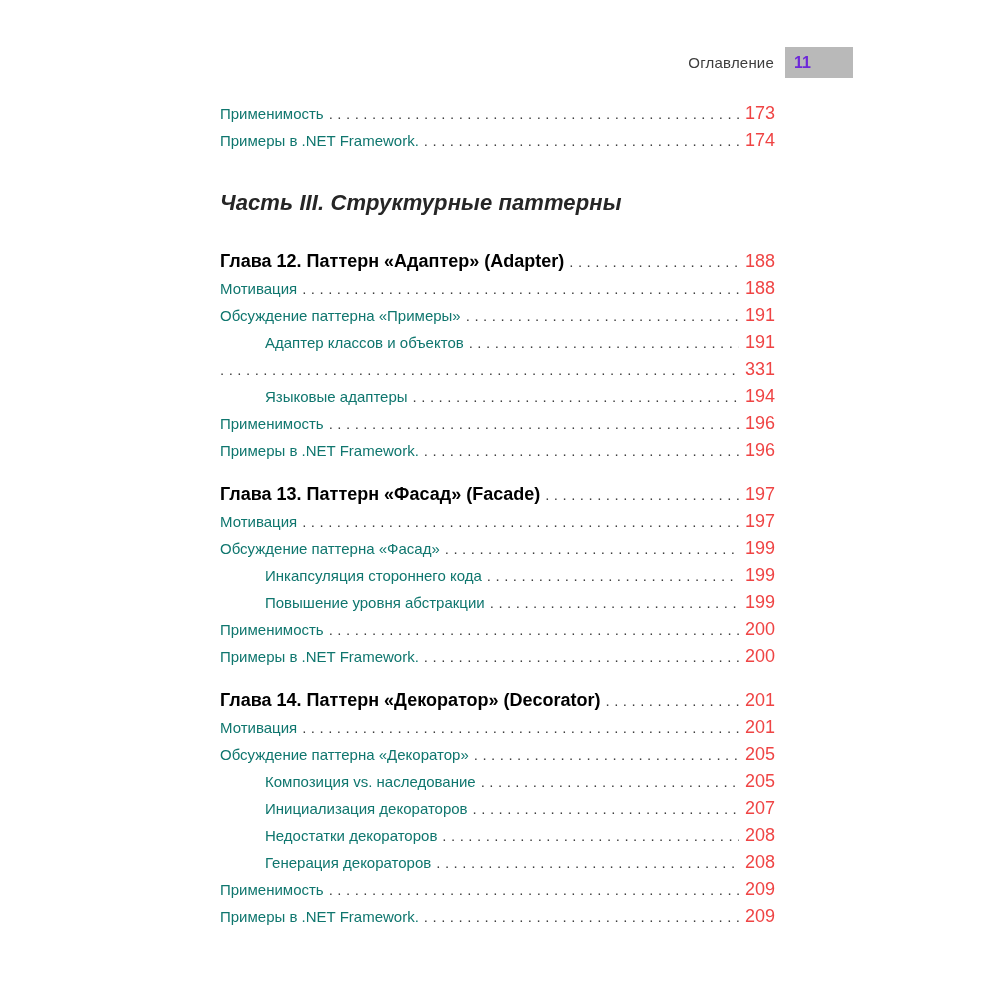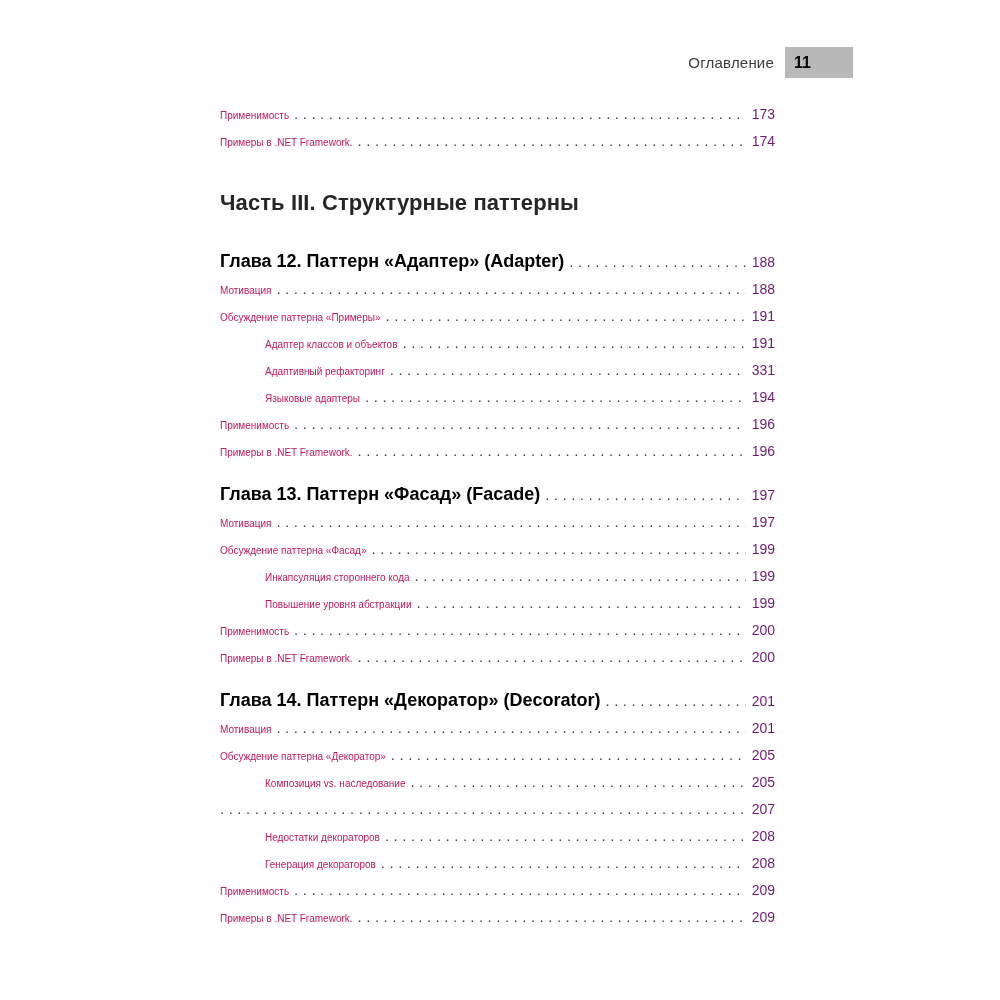--- a/index.html
+++ b/index.html
@@ -35,73 +35,74 @@
   .running-head .hdr-box {
     width: 68px;
     height: 31px;
     background: #b9b9b9;
     display: flex;
     align-items: center;
   }
   .running-head .hdr-box .num {
     font-size: 16px;
     font-weight: bold;
-    color: #000000;
+    color: #6d28d9;
     padding-left: 9px;
   }
 
   
   .content {
     position: absolute;
     left: 220px;
     top: 100px;
     width: 555px;
   }
 
   .toc-row {
     display: flex;
     align-items: baseline;
     height: 27px;
     line-height: 27px;
     white-space: nowrap;
   }
   .toc-row .label {
-    font-size: 10px;
-    color: #be185d;
+    font-size: 15px;
+    color: #0f766e;
     padding-right: 5px;
     flex: 0 0 auto;
   }
   .toc-row.level-2 .label { padding-left: 45px; text-align: right; }
   .toc-row .dots {
     flex: 1 1 auto;
     overflow: hidden;
     min-width: 12px;
     color: #3f3f3f;
     font-size: 15px;
   }
   .toc-row .dots::after {
     content: "........................................................................................................................";
     letter-spacing: 4.5px;
   }
   .toc-row .page-num {
     flex: 0 0 auto;
-    font-size: 14px;
-    color: #701a75;
+    font-size: 18px;
+    color: #ef4444;
     padding-left: 6px;
     text-align: right;
   }
 
   .part-heading {
     margin: 35px 0 0 0;
     height: 27px;
     line-height: 27px;
     font-size: 22px;
     font-weight: bold;
     color: #262626;
     letter-spacing: 0.1px;
+    font-style: italic;
   }
 
   .chapter-row {
     height: 28px;
     line-height: 28px;
   }
   .chapter-row .label {
     font-size: 18px;
     font-weight: bold;
     color: #000000;
@@ -152,21 +153,20 @@
           <span class="label">Обсуждение паттерна «Примеры»</span>
           <span class="dots"></span>
           <span class="page-num">191</span>
         </div>
         <div class="toc-row level-2">
           <span class="label">Адаптер классов и объектов</span>
           <span class="dots"></span>
           <span class="page-num">191</span>
         </div>
         <div class="toc-row level-2">
-          <span class="label">Адаптивный рефакторинг</span>
           <span class="dots"></span>
           <span class="page-num">331</span>
         </div>
         <div class="toc-row level-2">
           <span class="label">Языковые адаптеры</span>
           <span class="dots"></span>
           <span class="page-num">194</span>
         </div>
         <div class="toc-row">
           <span class="label">Применимость</span>
@@ -227,20 +227,21 @@
           <span class="label">Обсуждение паттерна «Декоратор»</span>
           <span class="dots"></span>
           <span class="page-num">205</span>
         </div>
         <div class="toc-row level-2">
           <span class="label">Композиция vs. наследование</span>
           <span class="dots"></span>
           <span class="page-num">205</span>
         </div>
         <div class="toc-row level-2">
+          <span class="label">Инициализация декораторов</span>
           <span class="dots"></span>
           <span class="page-num">207</span>
         </div>
         <div class="toc-row level-2">
           <span class="label">Недостатки декораторов</span>
           <span class="dots"></span>
           <span class="page-num">208</span>
         </div>
         <div class="toc-row level-2">
           <span class="label">Генерация декораторов</span>

